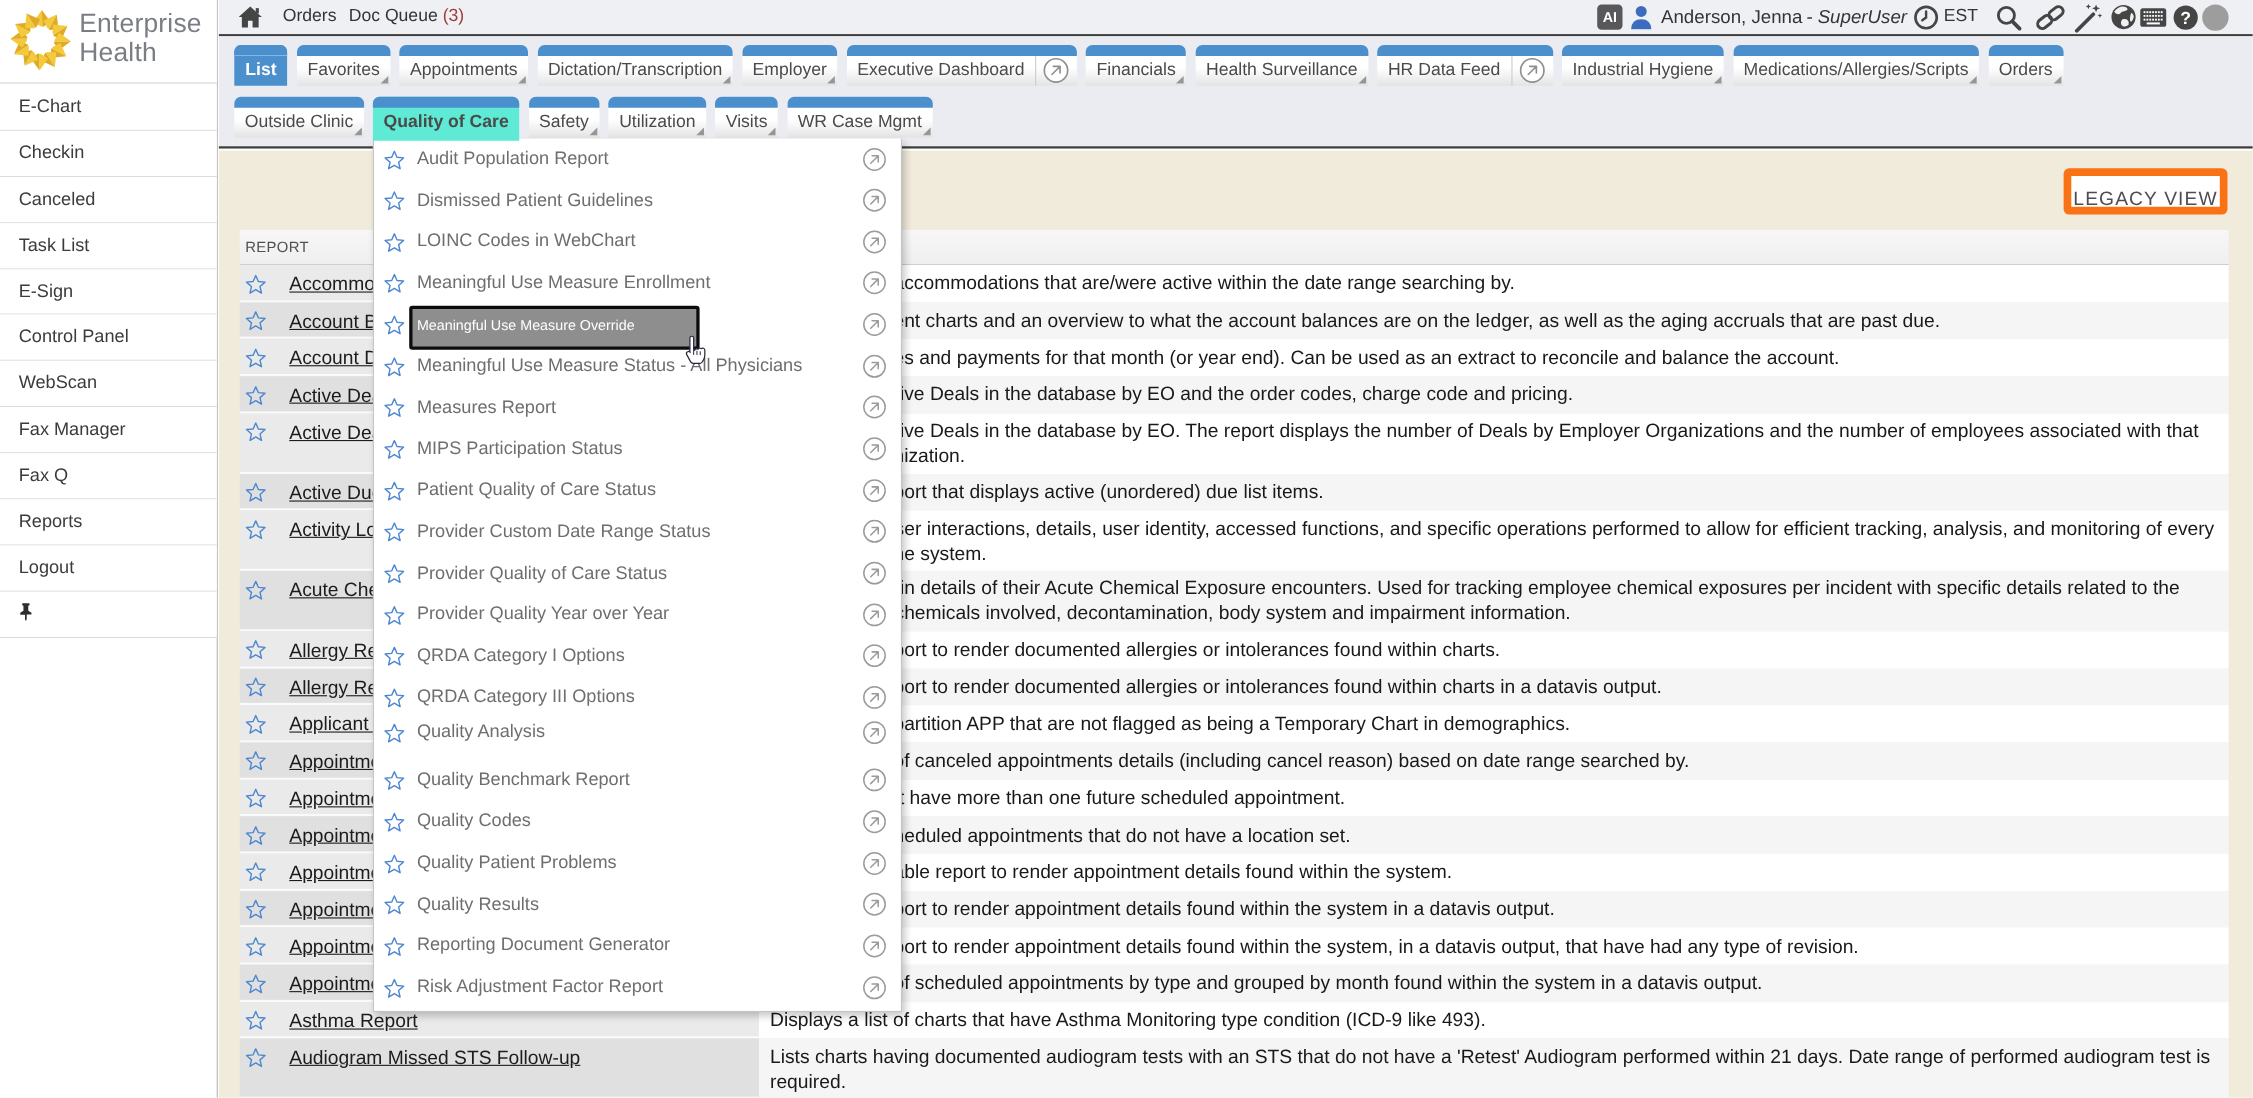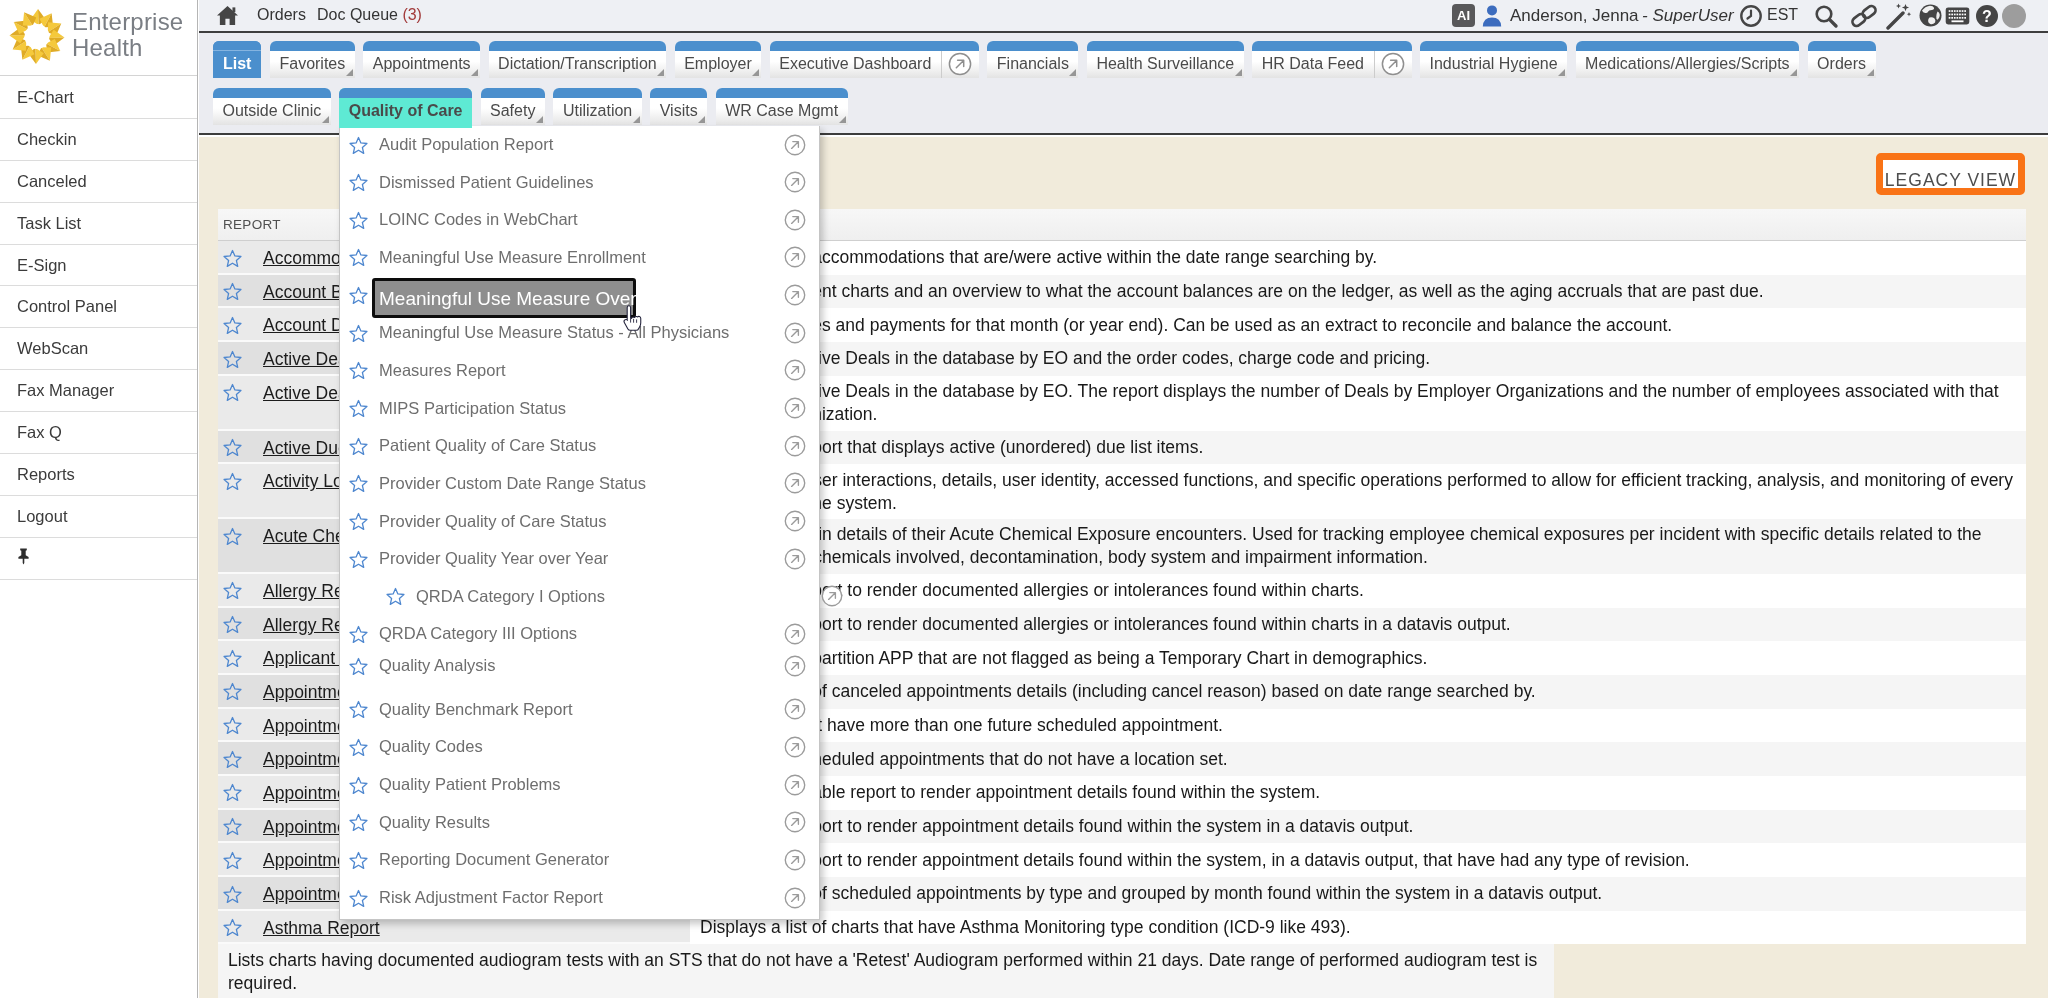--- a/index.html
+++ b/index.html
@@ -41,21 +41,21 @@
 .rstar { position:absolute; left:5px; top:7.5px; }
 .rlink { position:absolute; left:45px; top:5px; font-size:17.5px; color:#1c1c1c; text-decoration:underline; white-space:nowrap; line-height:24px; }
 .h1 { height:33.7px; }
 .h2 { height:54.8px; }
 #qocpanel { position:absolute; left:339px; top:126px; width:481px; height:794px; background:#fff; border:1px solid #c5c5c5; border-top:none; box-shadow:3px 4px 7px rgba(0,0,0,0.22); z-index:25; }
 .ditem { position:absolute; left:0; width:381px; height:38px; }
 .dstar { position:absolute; left:9px; top:9.5px; }
 .dtxt { position:absolute; left:39px; top:9px; font-size:16.5px; color:#6e6e6e; white-space:nowrap; }
 .dgo { position:absolute; left:444px; top:7.5px; }
 #hilite { position:absolute; left:31.5px; top:1.4px; width:264px; height:40px; background:#8e8e8e; border:3.5px solid #0c0c0c; border-radius:3px; }
-#hilite span { position:absolute; left:4.5px; top:7px; font-size:19px; color:#fff; white-space:nowrap; }
+#hilite span { position:absolute; left:4.5px; top:7px; font-size:13px; color:#fff; white-space:nowrap; }
 </style>
 </head>
 <body>
 <div id="stage">
 <div id="sidebar">
       <div id="logo">
         <svg width="74" height="74" viewBox="0 0 74 74" style="position:absolute;left:0px;top:0px;">
           <polygon points="38.6,25.1 30.3,19.8 38.0,9.0" fill="#f5c93c"></polygon>
           <polygon points="38.6,25.1 38.0,9.0 45.9,19.7" fill="#dfab26"></polygon>
           <polygon points="44.1,27.4 39.5,18.7 51.6,13.2" fill="#f5c93c"></polygon>
@@ -393,20 +393,26 @@
             <svg class="rstar" width="19" height="19" viewBox="0 0 20 20">
               <path d="M10 1.6 L12.5 7.3 L18.9 7.9 L14.1 12.1 L15.5 18.3 L10 15 L4.5 18.3 L5.9 12.1 L1.1 7.9 L7.5 7.3 Z" fill="none" stroke="#4e87cf" stroke-width="1.35" stroke-linejoin="round"></path>
             </svg>
             <span class="rlink">Asthma Report</span>
           </div>
           <div class="dc">
             <div>Displays a list of charts that have Asthma Monitoring type condition (ICD-9 like 493).</div>
           </div>
         </div>
 <div class="row even h2">
+          <div class="lc">
+            <svg class="rstar" width="19" height="19" viewBox="0 0 20 20">
+              <path d="M10 1.6 L12.5 7.3 L18.9 7.9 L14.1 12.1 L15.5 18.3 L10 15 L4.5 18.3 L5.9 12.1 L1.1 7.9 L7.5 7.3 Z" fill="none" stroke="#4e87cf" stroke-width="1.35" stroke-linejoin="round"></path>
+            </svg>
+            <span class="rlink">Audiogram Missed STS Follow-up</span>
+          </div>
           <div class="dc">
             <div>Lists charts having documented audiogram tests with an STS that do not have a 'Retest' Audiogram performed within 21 days. Date range of performed audiogram test is</div>
             <div>required.</div>
           </div>
         </div>
 </div>
     </div>
 <div id="qocpanel">
 <div class="ditem" style="top:0.0px;">
         <svg class="dstar" width="19" height="19" viewBox="0 0 20 20">
@@ -523,21 +529,21 @@
 <div class="ditem" style="top:414.1px;">
         <svg class="dstar" width="19" height="19" viewBox="0 0 20 20">
           <path d="M10 1.6 L12.5 7.3 L18.9 7.9 L14.1 12.1 L15.5 18.3 L10 15 L4.5 18.3 L5.9 12.1 L1.1 7.9 L7.5 7.3 Z" fill="none" stroke="#4e87cf" stroke-width="1.35" stroke-linejoin="round"></path>
         </svg>
         <span class="dtxt">Provider Quality Year over Year</span>
         <span class="dgo"><svg width="22" height="22" viewBox="0 0 24 24">
             <circle cx="12" cy="12" r="10.6" fill="#fff" stroke="#9b9b9b" stroke-width="1.5"></circle>
             <path d="M8.3 15.7 L15.3 8.7 M9.6 8.3 L15.7 8.3 L15.7 14.4" fill="none" stroke="#9b9b9b" stroke-width="1.5" stroke-linecap="round" stroke-linejoin="round"></path>
           </svg></span>
       </div>
-<div class="ditem" style="top:451.8px;margin-left:37px;">
+<div class="ditem" style="top:451.8px;">
         <svg class="dstar" width="19" height="19" viewBox="0 0 20 20">
           <path d="M10 1.6 L12.5 7.3 L18.9 7.9 L14.1 12.1 L15.5 18.3 L10 15 L4.5 18.3 L5.9 12.1 L1.1 7.9 L7.5 7.3 Z" fill="none" stroke="#4e87cf" stroke-width="1.35" stroke-linejoin="round"></path>
         </svg>
         <span class="dtxt">QRDA Category I Options</span>
         <span class="dgo"><svg width="22" height="22" viewBox="0 0 24 24">
             <circle cx="12" cy="12" r="10.6" fill="#fff" stroke="#9b9b9b" stroke-width="1.5"></circle>
             <path d="M8.3 15.7 L15.3 8.7 M9.6 8.3 L15.7 8.3 L15.7 14.4" fill="none" stroke="#9b9b9b" stroke-width="1.5" stroke-linecap="round" stroke-linejoin="round"></path>
           </svg></span>
       </div>
 <div class="ditem" style="top:489.4px;">

